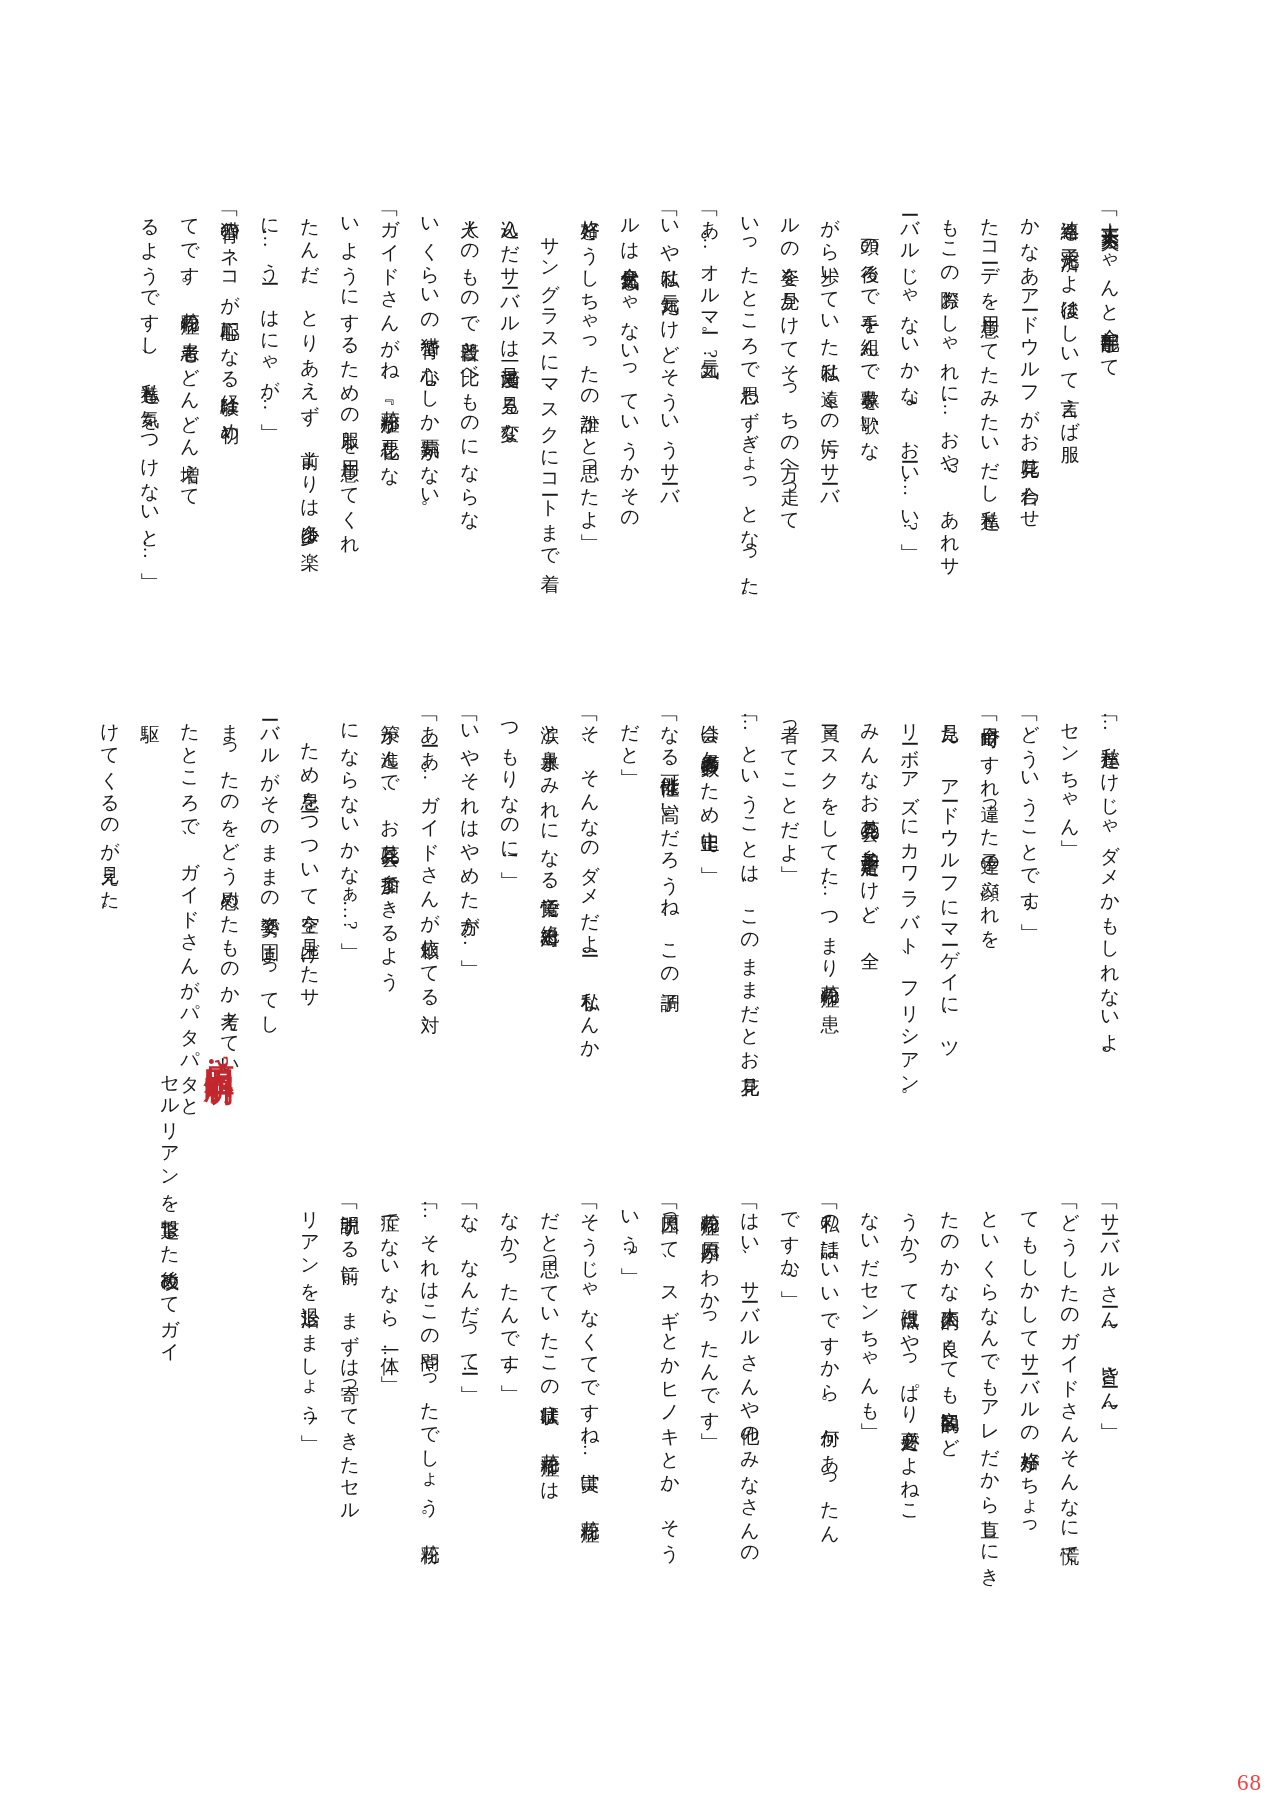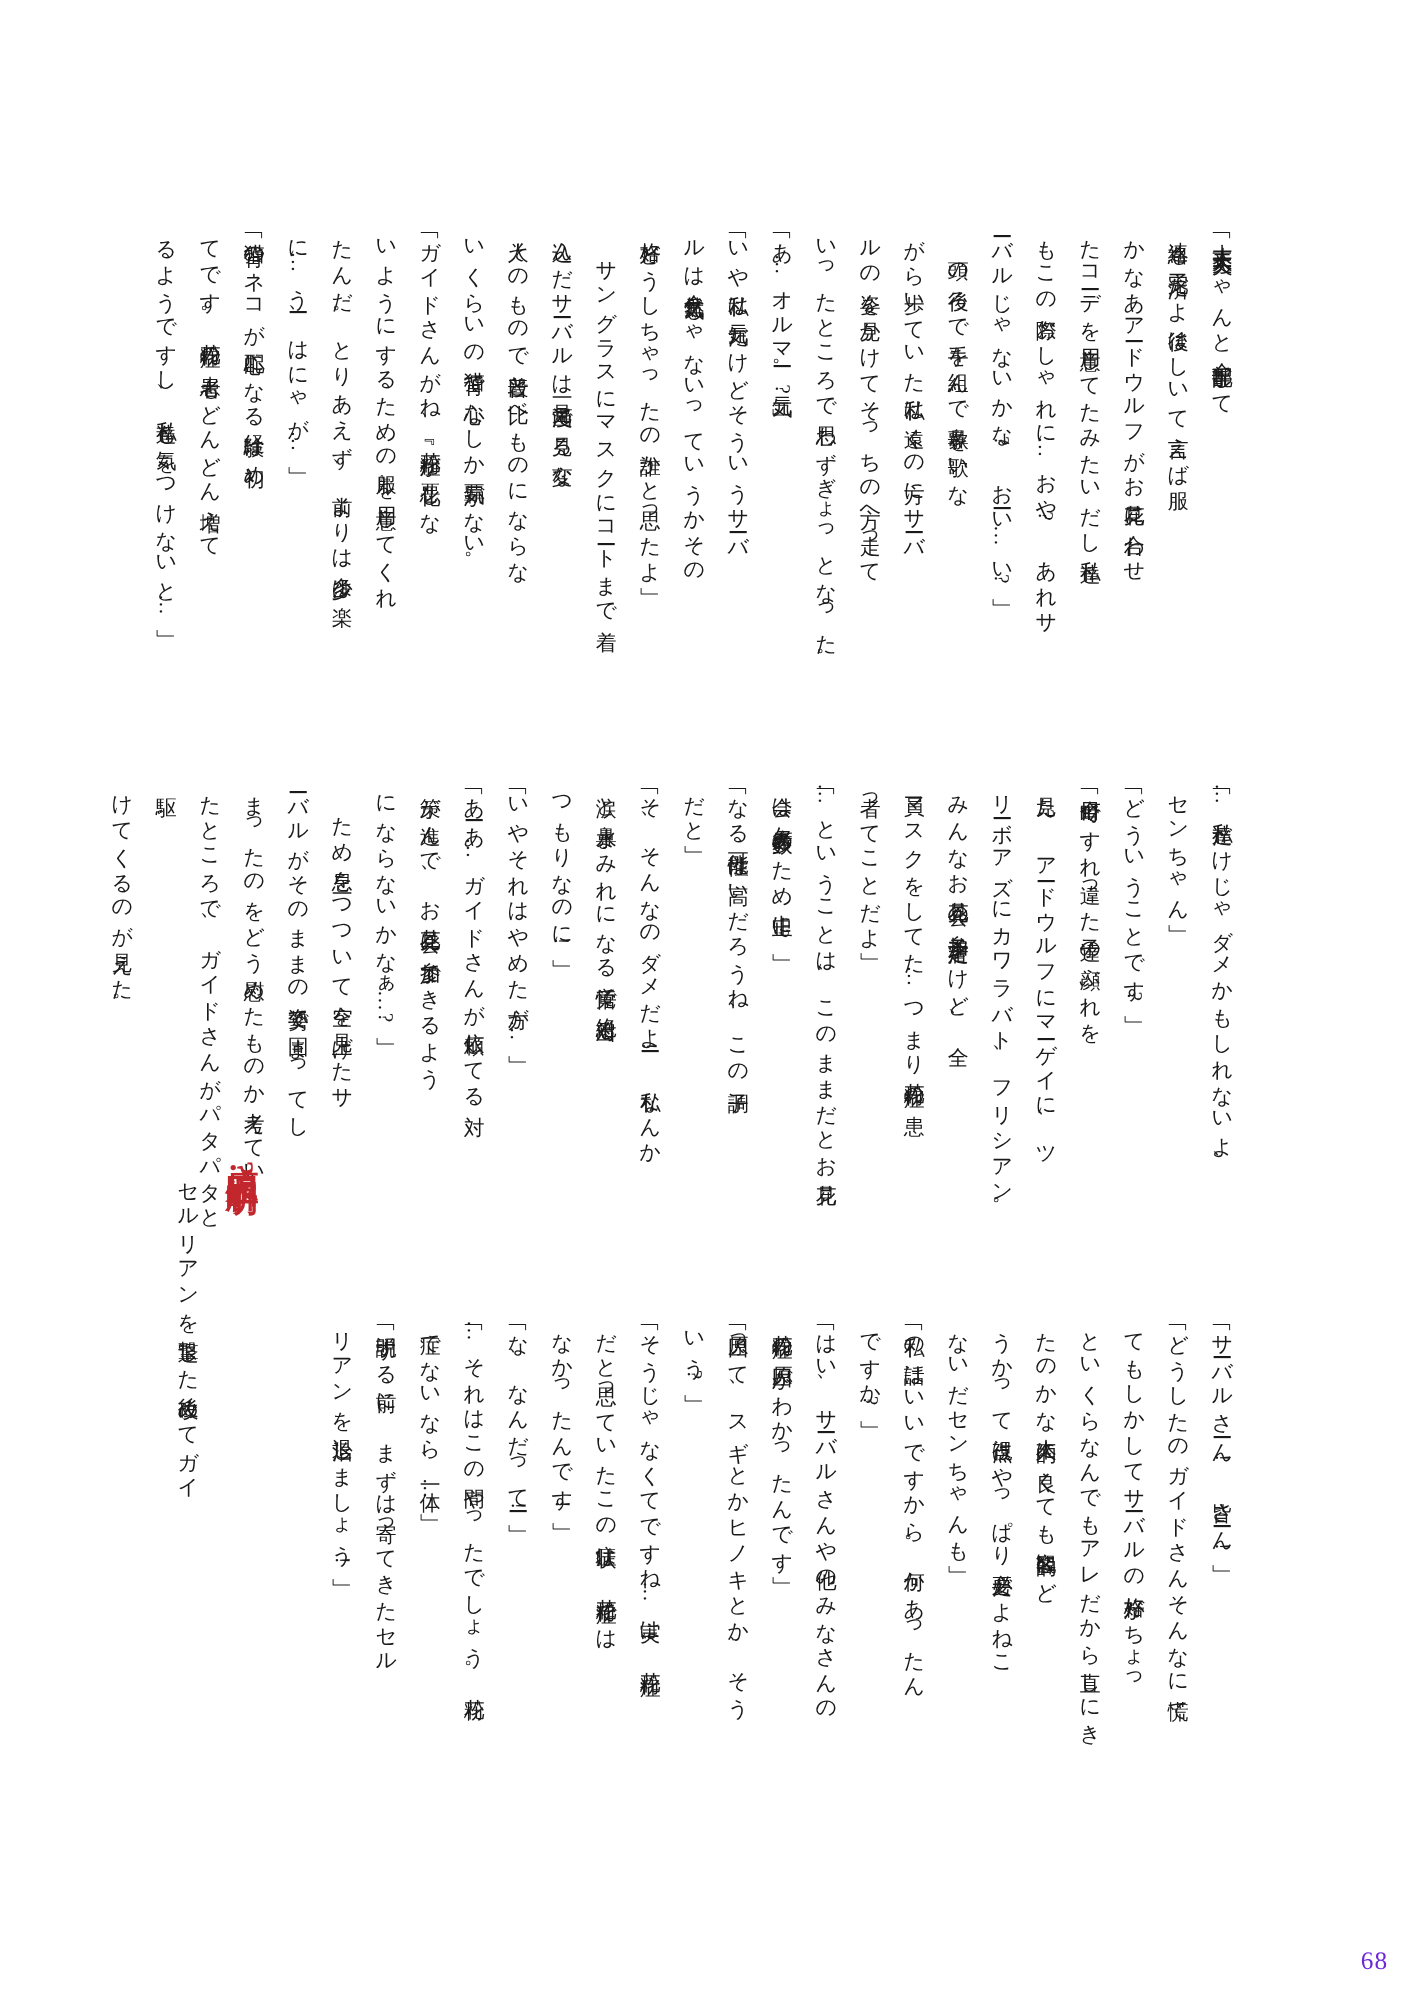--- a/index.html
+++ b/index.html
@@ -46,21 +46,21 @@
     font-size:19px;
     letter-spacing:2px;
     line-height:40px;
   }
   .page-number{
     position:absolute;
     right:18px;
     bottom:14px;
     font-size:23px;
     letter-spacing:1px;
-    color:#6d28d9;
+    color:#ef4444;
   }
 </style>
 </head>
 <body>
 
 <div class="page">
 
   <section class="band band-1">
     <p>「大丈夫大丈夫ちゃんと全部手配して</p>
     <p>連絡も完了済だよ後はしいて言えば服</p>

